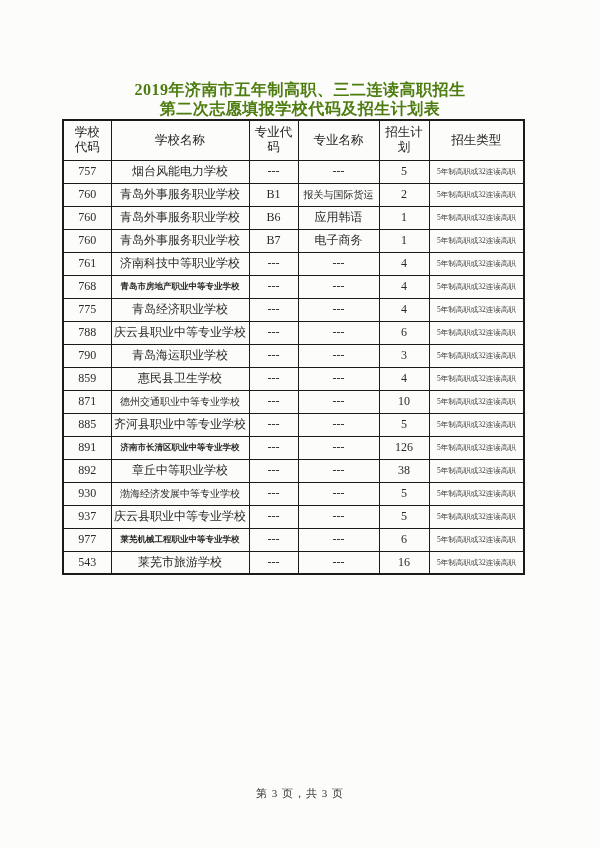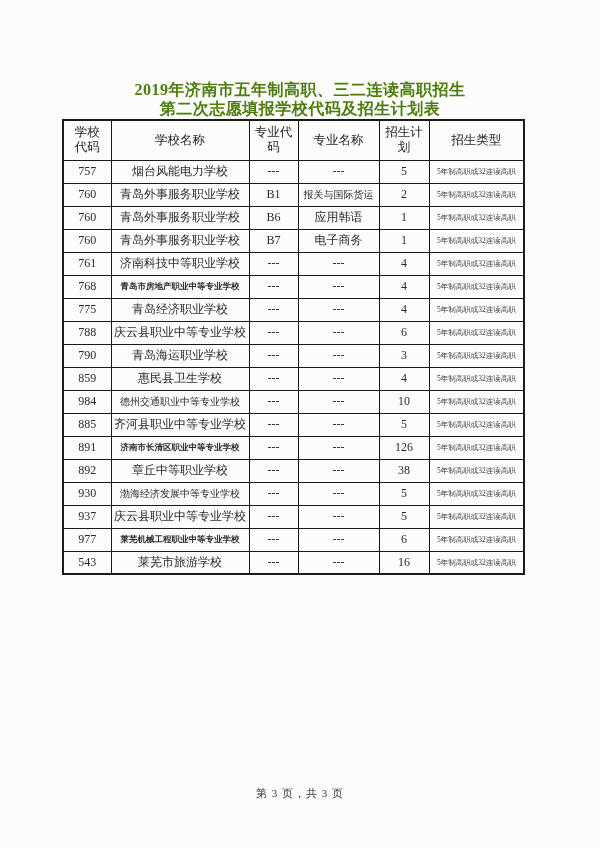--- a/index.html
+++ b/index.html
@@ -148,21 +148,21 @@
         </tr>
         <tr>
           <td>859</td>
           <td>惠民县卫生学校</td>
           <td>---</td>
           <td>---</td>
           <td>4</td>
           <td class="type">5年制高职或32连读高职</td>
         </tr>
         <tr>
-          <td>984</td>
+          <td>871</td>
           <td class="small">德州交通职业中等专业学校</td>
           <td>---</td>
           <td>---</td>
           <td>10</td>
           <td class="type">5年制高职或32连读高职</td>
         </tr>
         <tr>
           <td>885</td>
           <td>齐河县职业中等专业学校</td>
           <td>---</td>

